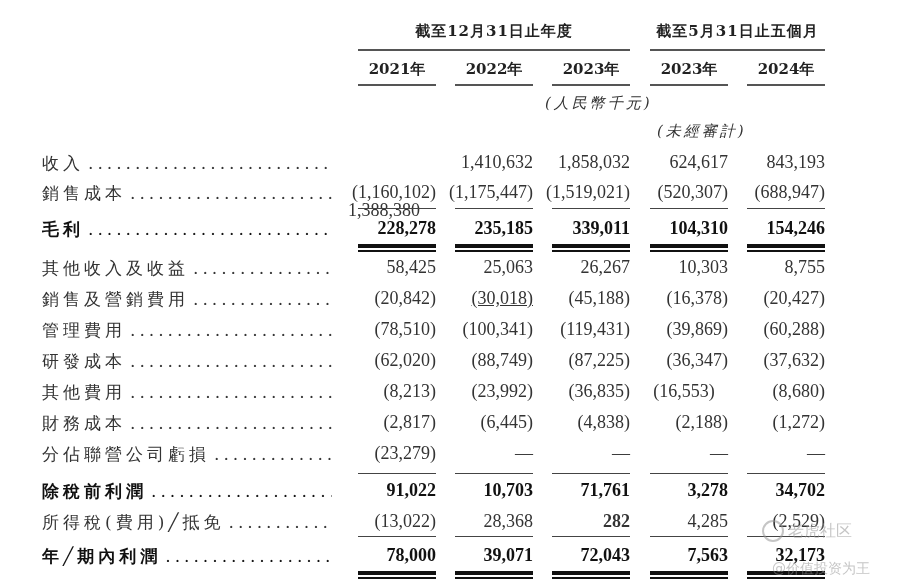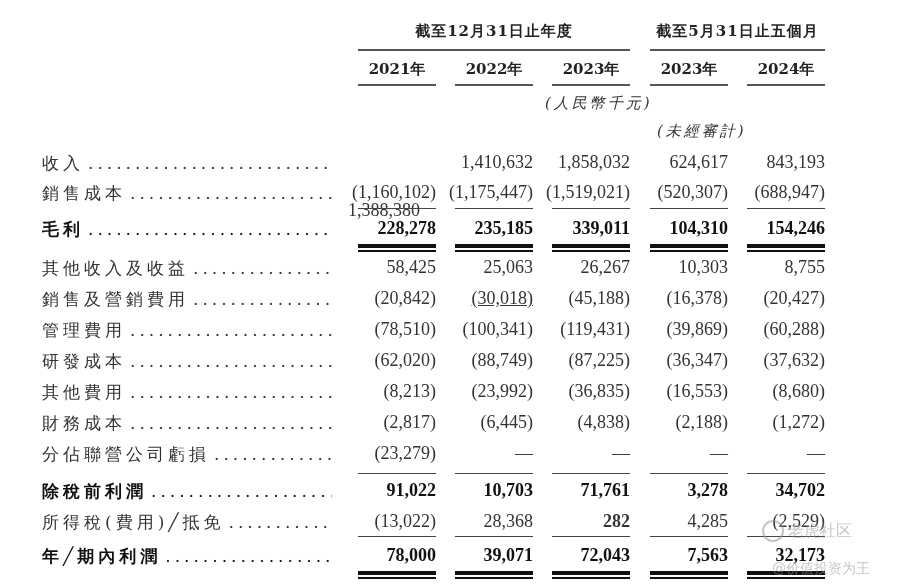--- a/index.html
+++ b/index.html
@@ -98,21 +98,21 @@
       <div class="cell" style="left: 445px;">(88,749)</div>
       <div class="cell" style="left: 542px;">(87,225)</div>
       <div class="cell" style="left: 640px;">(36,347)</div>
       <div class="cell" style="left: 737px;">(37,632)</div>
     </div>
     <div class="row" style="top: 381px;">
       <div class="label"><span class="lbl-text">其他費用</span><span style="font-weight: normal;">..................................................</span></div>
       <div class="cell" style="left: 348px;">(8,213)</div>
       <div class="cell" style="left: 445px;">(23,992)</div>
       <div class="cell" style="left: 542px;">(36,835)</div>
-      <div class="cell" style="left: 640px;">(16,553)</div>
+      <div class="cell" style="left: 640px; text-align: center;">(16,553)</div>
       <div class="cell" style="left: 737px;">(8,680)</div>
     </div>
     <div class="row" style="top: 412px;">
       <div class="label"><span class="lbl-text">財務成本</span><span style="font-weight: normal;">..................................................</span></div>
       <div class="cell" style="left: 348px;">(2,817)</div>
       <div class="cell" style="left: 445px;">(6,445)</div>
       <div class="cell" style="left: 542px;">(4,838)</div>
       <div class="cell" style="left: 640px;">(2,188)</div>
       <div class="cell" style="left: 737px;">(1,272)</div>
     </div>

